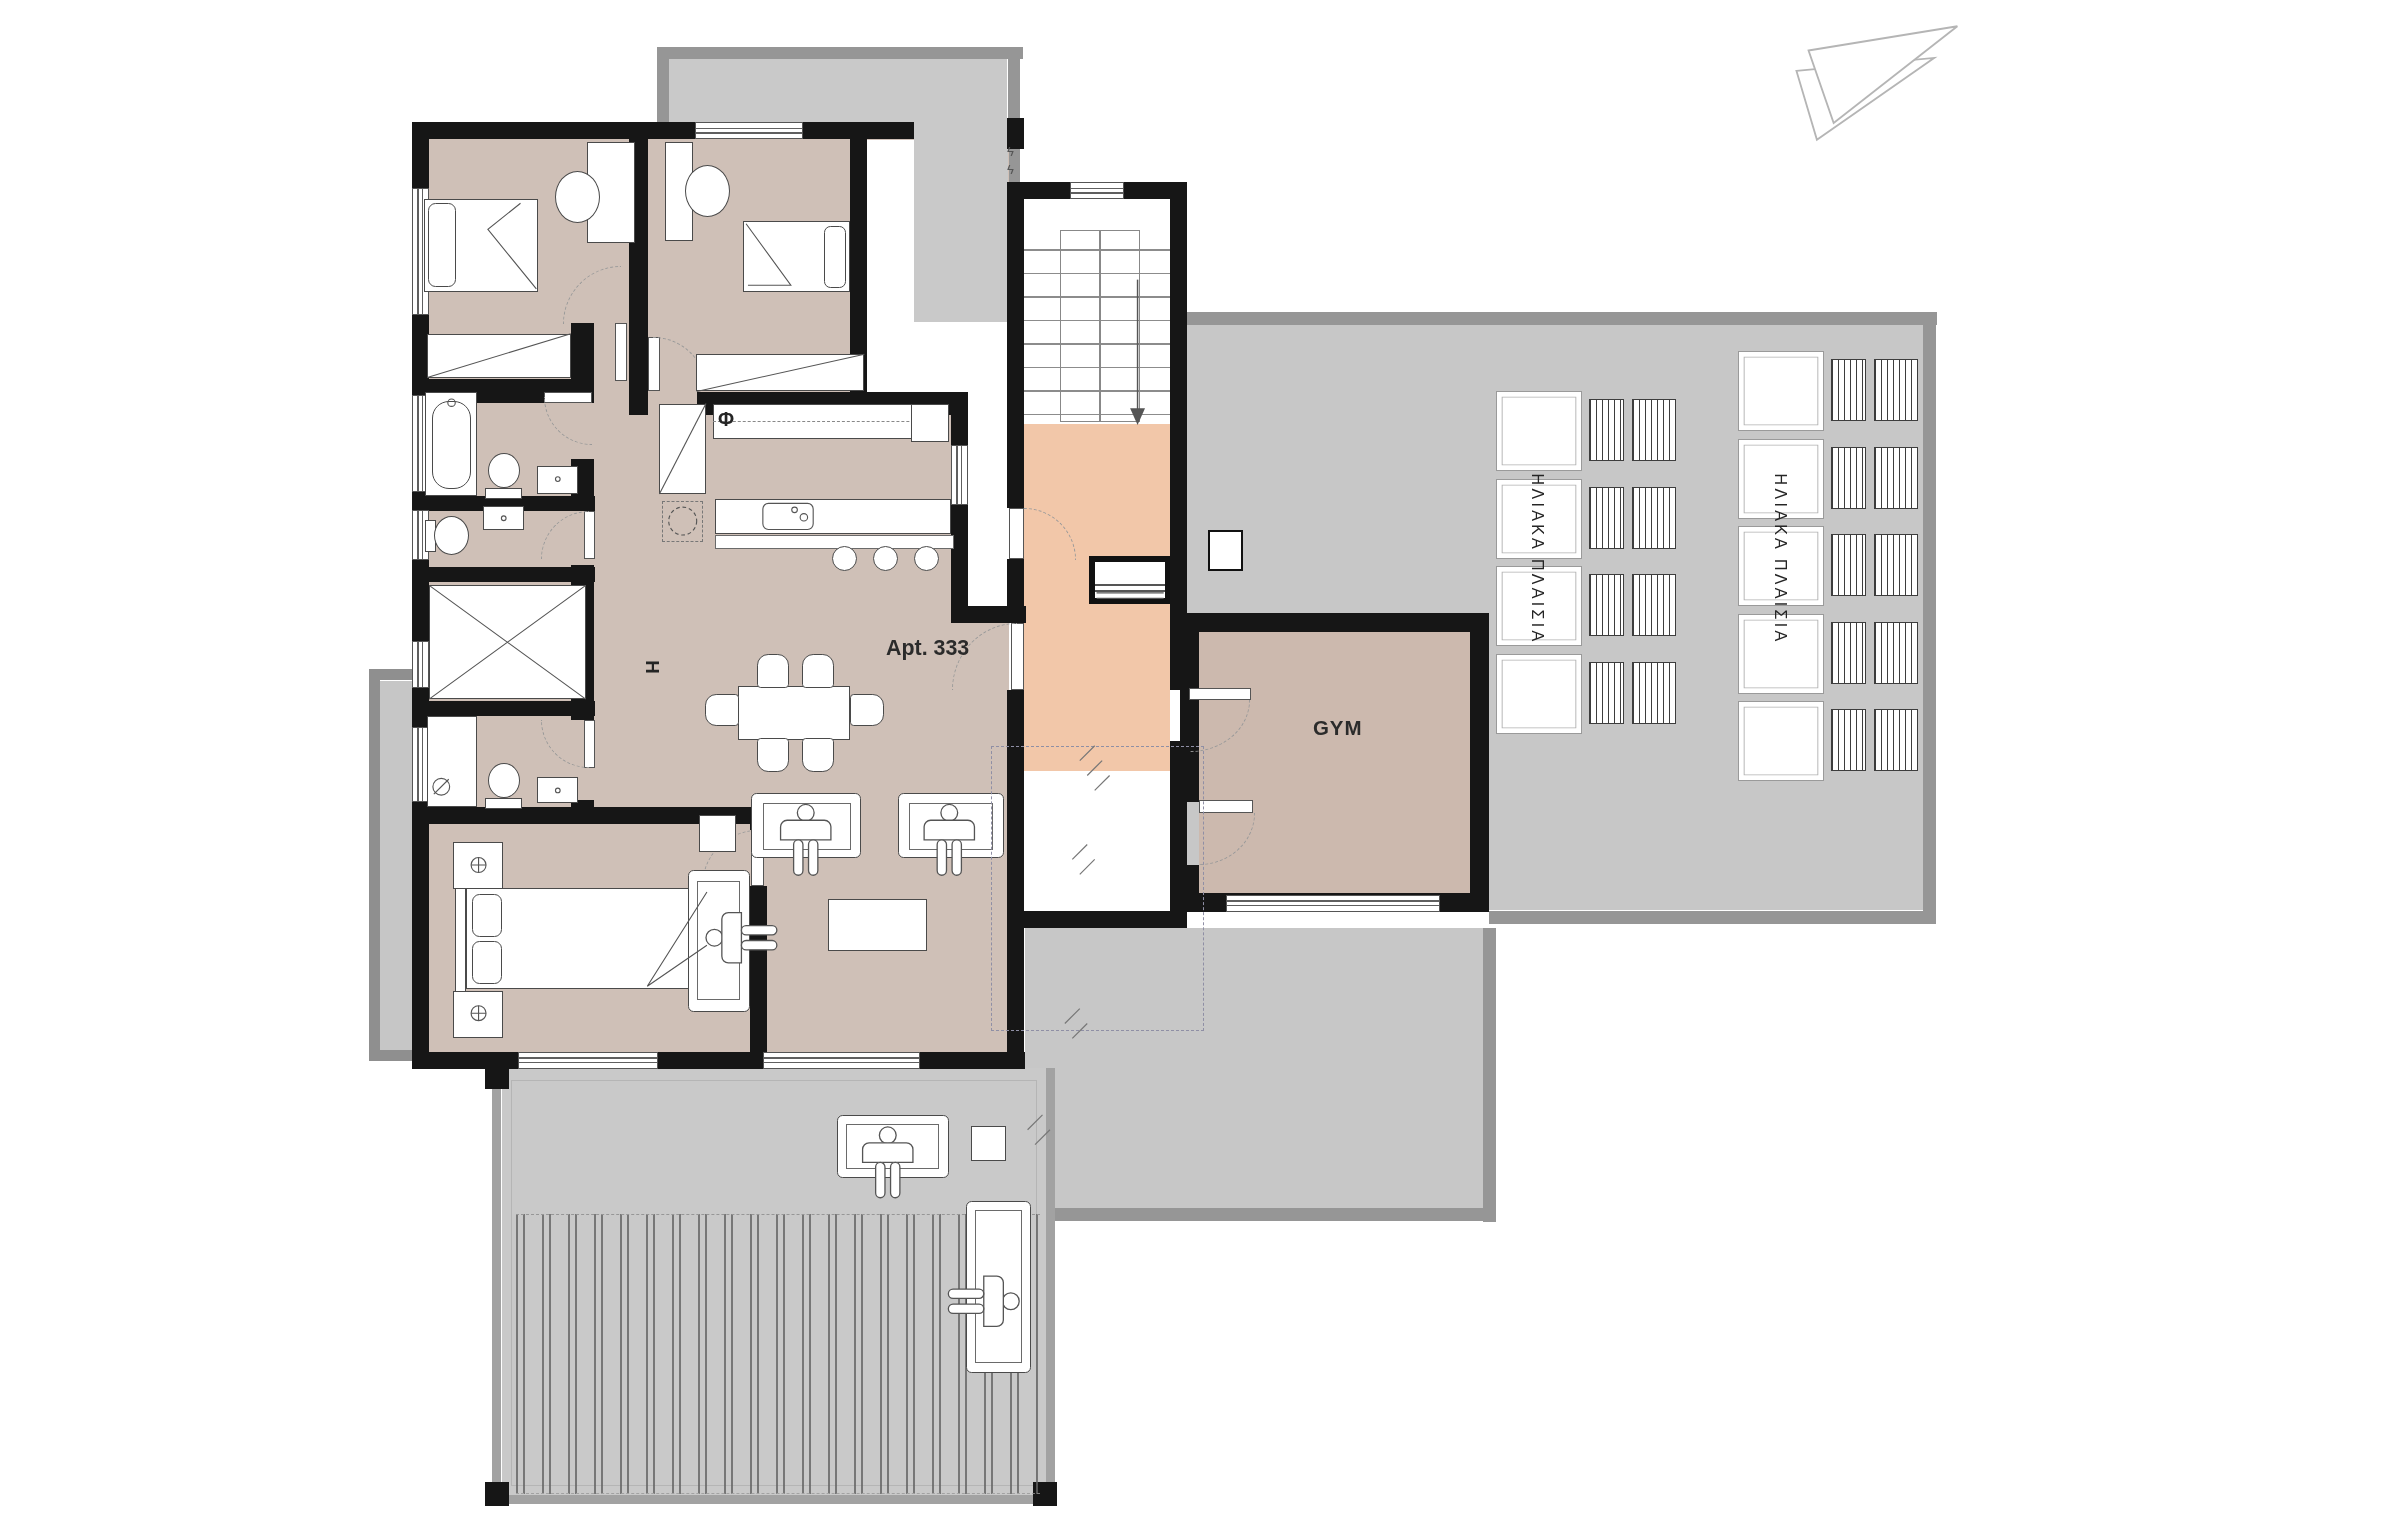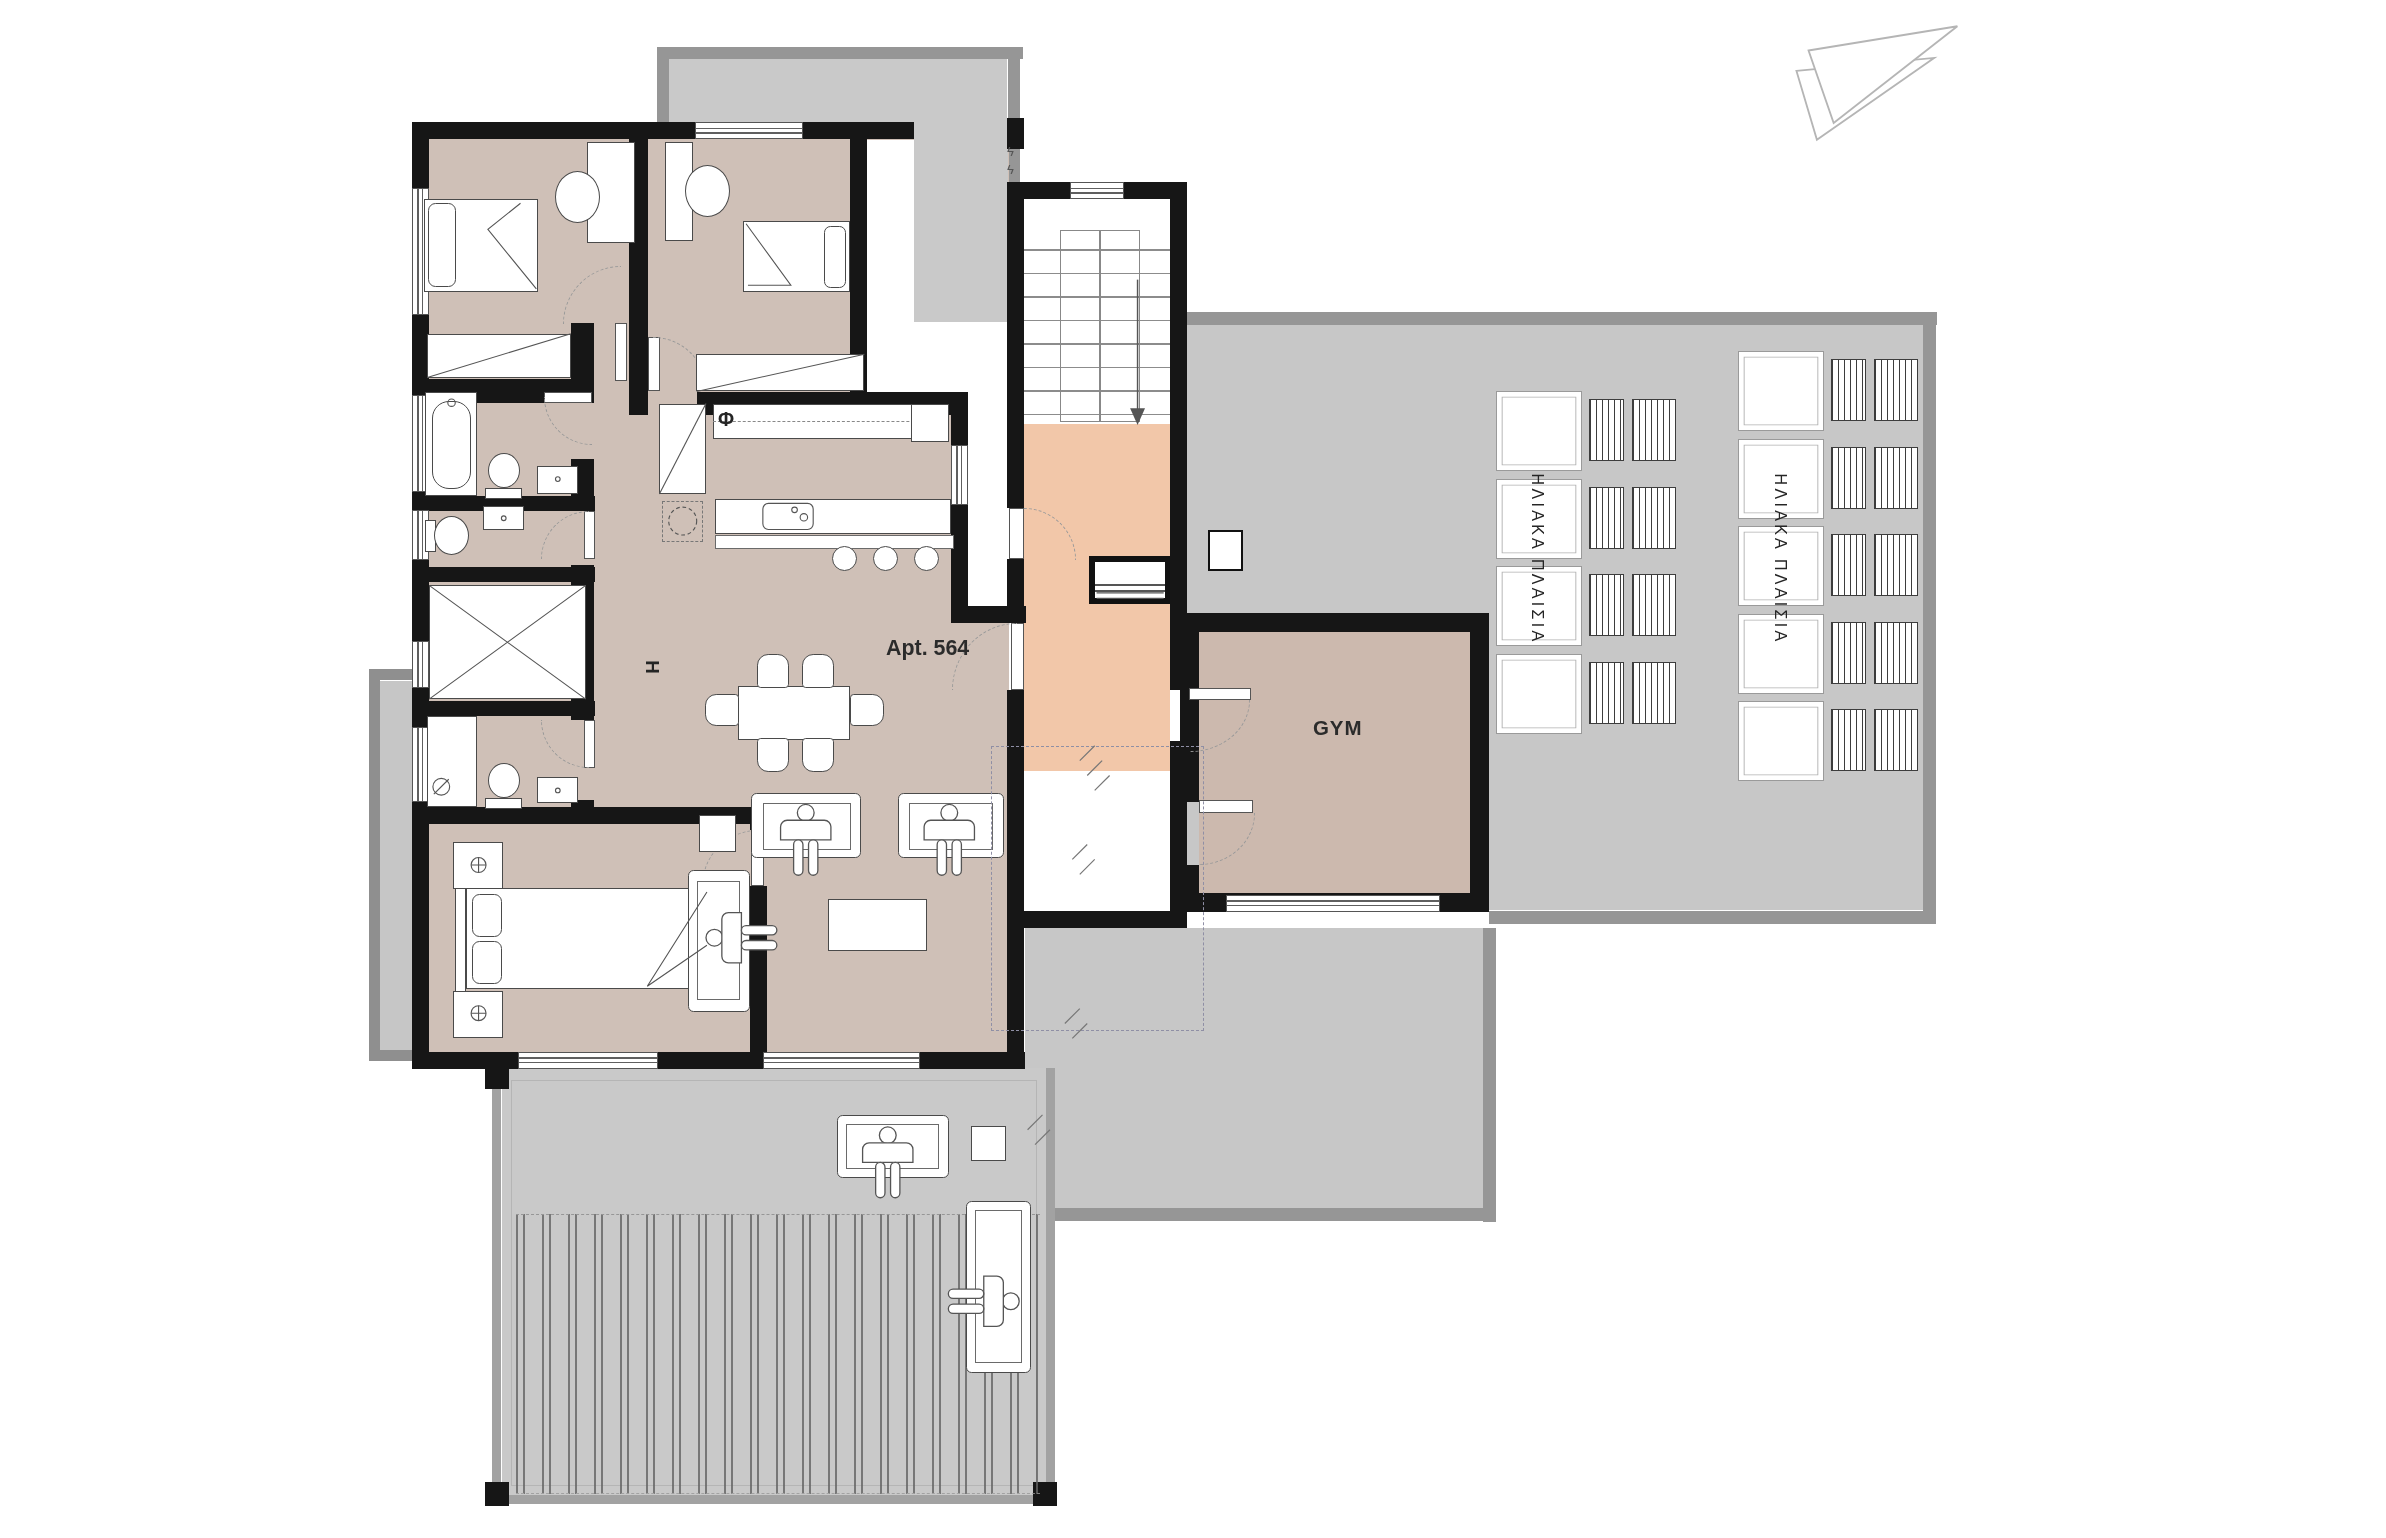--- a/index.html
+++ b/index.html
@@ -261,21 +261,21 @@
       </div>
       <div class="sp-row">
         <div class="sp-white"></div>
         <div class="sp-hatch h1"></div>
         <div class="sp-hatch h2"></div>
       </div>
     </div>
   <div class="lbl" style="left:1425px;top:550px;width:224px;text-align:center;font-size:16px;letter-spacing:3.3px;transform:rotate(90deg)">ΗΛΙΑΚΑ  ΠΛΑΙΣΙΑ</div>
   <div class="lbl" style="left:1668px;top:550px;width:224px;text-align:center;font-size:16px;letter-spacing:3.3px;transform:rotate(90deg)">ΗΛΙΑΚΑ  ΠΛΑΙΣΙΑ</div>
 
-  <div class="lbl" style="left:886px;top:636px;font-size:21.4px;font-weight:600;color:#2b2b2b">Apt. 564</div>
+  <div class="lbl" style="left:886px;top:636px;font-size:21.4px;font-weight:600;color:#2b2b2b">Apt. 333</div>
   <div class="lbl" style="left:1313px;top:716px;font-size:20.5px;font-weight:600;letter-spacing:0.9px;color:#2b2b2b">GYM</div>
   <div class="lbl" style="left:645px;top:656px;font-size:18.6px;font-weight:600;transform:rotate(90deg)">H</div>
   <div class="lbl" style="left:718px;top:408px;font-size:19.6px;font-weight:700">Φ</div>
   <div class="lbl" style="left:1007px;top:144px;font-size:13px;color:#555">ϟ</div>
   <div class="lbl" style="left:1007px;top:162px;font-size:13px;color:#555">ϟ</div>
 
   <svg width="2387" height="1538" viewBox="0 0 2560 1650">
     <defs>
       <g id="prs" fill="#fff" stroke="#555" stroke-width="1.4">
         <circle cx="0" cy="-14" r="9"></circle>

